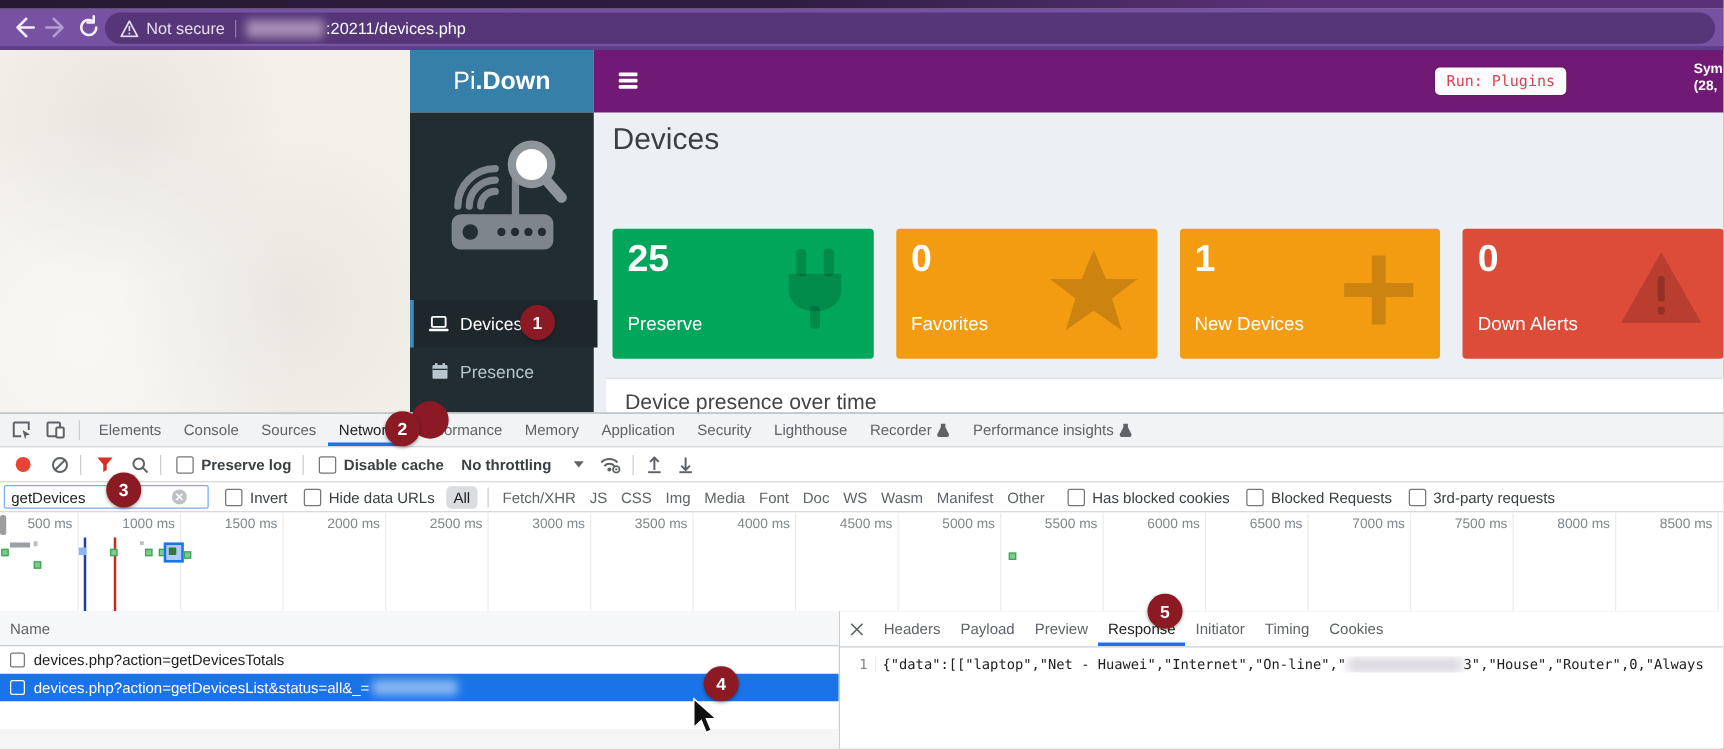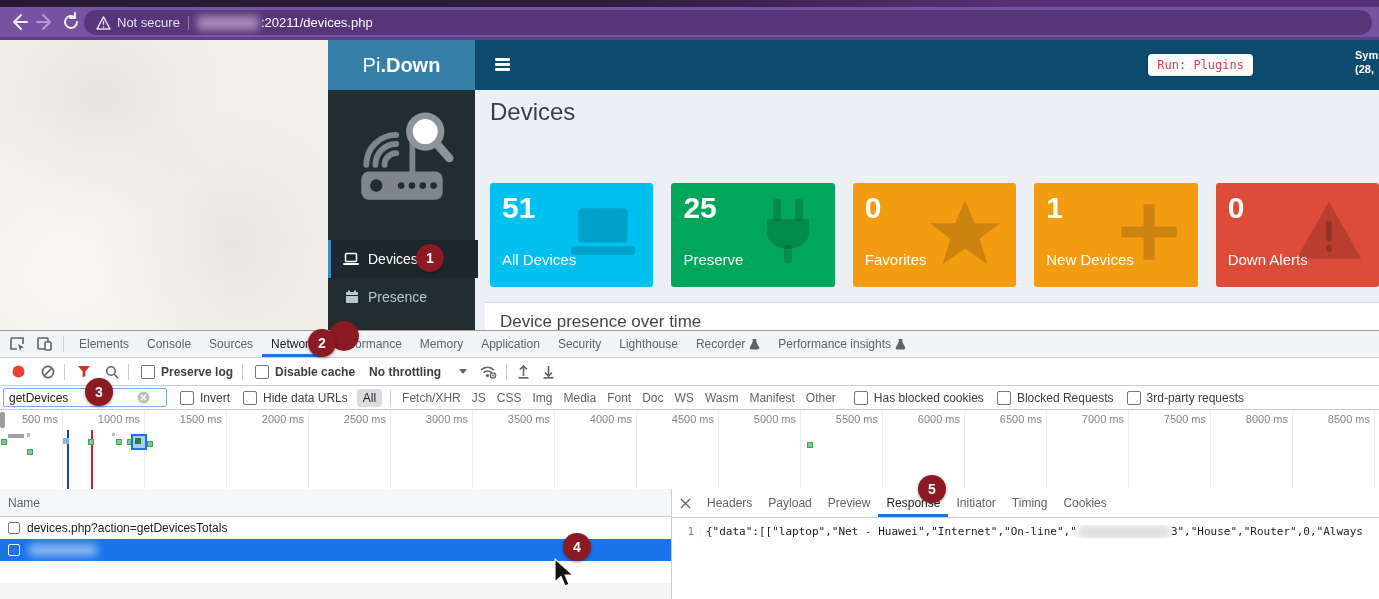--- a/index.html
+++ b/index.html
@@ -24,21 +24,21 @@
   
   #page{left:0;top:40px;width:1379px;height:290px;background:#ecf0f5;overflow:hidden;}
   #wallpaper{left:0;top:0;width:328px;height:290px;
     background:#f3f0e9;
     background-image:radial-gradient(circle at 30% 20%,rgba(0,0,0,.045),transparent 40%),
                      radial-gradient(circle at 70% 70%,rgba(0,0,0,.04),transparent 45%),
                      radial-gradient(circle at 20% 80%,rgba(255,255,255,.5),transparent 50%);}
   #app-logo{left:328px;top:0;width:147px;height:50px;background:#367fa9;color:#fff;
     font-size:20px;display:flex;align-items:center;justify-content:center;}
   #app-logo b{font-weight:bold;}
-  #app-navbar{left:475px;top:0;width:904px;height:50px;background:#0c4a6e;}
+  #app-navbar{left:475px;top:0;width:904px;height:50px;background:#701a75;}
   #hamburger{left:20px;top:18px;width:15px;height:13px;}
   #hamburger i{display:block;height:2.5px;background:#fff;margin-bottom:2.5px;border-radius:1px;}
   #run-plugins{right:126px;top:14px;height:22px;padding:0 9px;background:#fbfbfb;border-radius:4px;
     font-family:"DejaVu Sans Mono",monospace;font-size:12px;color:#dc4057;
     display:flex;align-items:center;box-shadow:0 0 0 1px rgba(0,0,0,.08);}
   #hdr-right{right:0;top:8px;width:24px;color:#fff;font-size:11px;line-height:14px;font-weight:bold;
     white-space:nowrap;overflow:hidden;}
   #hdr-right .l2{font-weight:bold;}
 
   #sidebar{left:328px;top:50px;width:147px;height:240px;background:#222d32;}
@@ -235,30 +235,20 @@
             </svg>
         </span>
         <span>Presence</span>
       </div>
     </div>
 
     <div class="abs" id="content">
       <div class="abs" id="page-title">Devices</div>
 
       <div class="abs" id="cards">
-        <div class="card cyan">
-          <div class="num">51</div>
-          <div class="lbl">All Devices</div>
-          <span class="bigicon">
-            <svg width="72" height="70" viewBox="0 0 76 70">
-                <rect x="12" y="10" width="52" height="36" rx="4" fill="rgba(0,0,0,0.16)"></rect>
-                <rect x="4" y="50" width="68" height="9" rx="4" fill="rgba(0,0,0,0.16)"></rect>
-              </svg>
-          </span>
-        </div>
         <div class="card green">
           <div class="num">25</div>
           <div class="lbl">Preserve</div>
           <span class="bigicon">
             <svg width="66" height="70" viewBox="0 0 66 70">
                 <rect x="18" y="2" width="8" height="22" rx="3" fill="rgba(0,0,0,0.16)"></rect>
                 <rect x="40" y="2" width="8" height="22" rx="3" fill="rgba(0,0,0,0.16)"></rect>
                 <path d="M12 22 h42 v14 a21 16 0 0 1 -42 0 z" fill="rgba(0,0,0,0.16)"></path>
                 <rect x="29" y="48" width="8" height="18" rx="3" fill="rgba(0,0,0,0.16)"></rect>
               </svg>
@@ -508,20 +498,21 @@
     </div>
 
     <div class="abs" id="req-list">
       <div id="req-header">Name</div>
       <div class="req-row">
         <span class="cb"></span>
         <span>devices.php?action=getDevicesTotals</span>
       </div>
       <div class="req-row sel">
         <span class="cb"></span>
+        <span>devices.php?action=getDevicesList&amp;status=all&amp;_=</span>
         <span class="redact" id="req-redact"></span>
       </div>
       <div class="req-row"></div>
       <div class="req-row stripe" style="height:38px"></div>
     </div>
 
     <div class="abs" id="detail">
       <div id="detail-tabs">
         <span id="detail-close">
           <svg width="11" height="11" viewBox="0 0 11 11">

